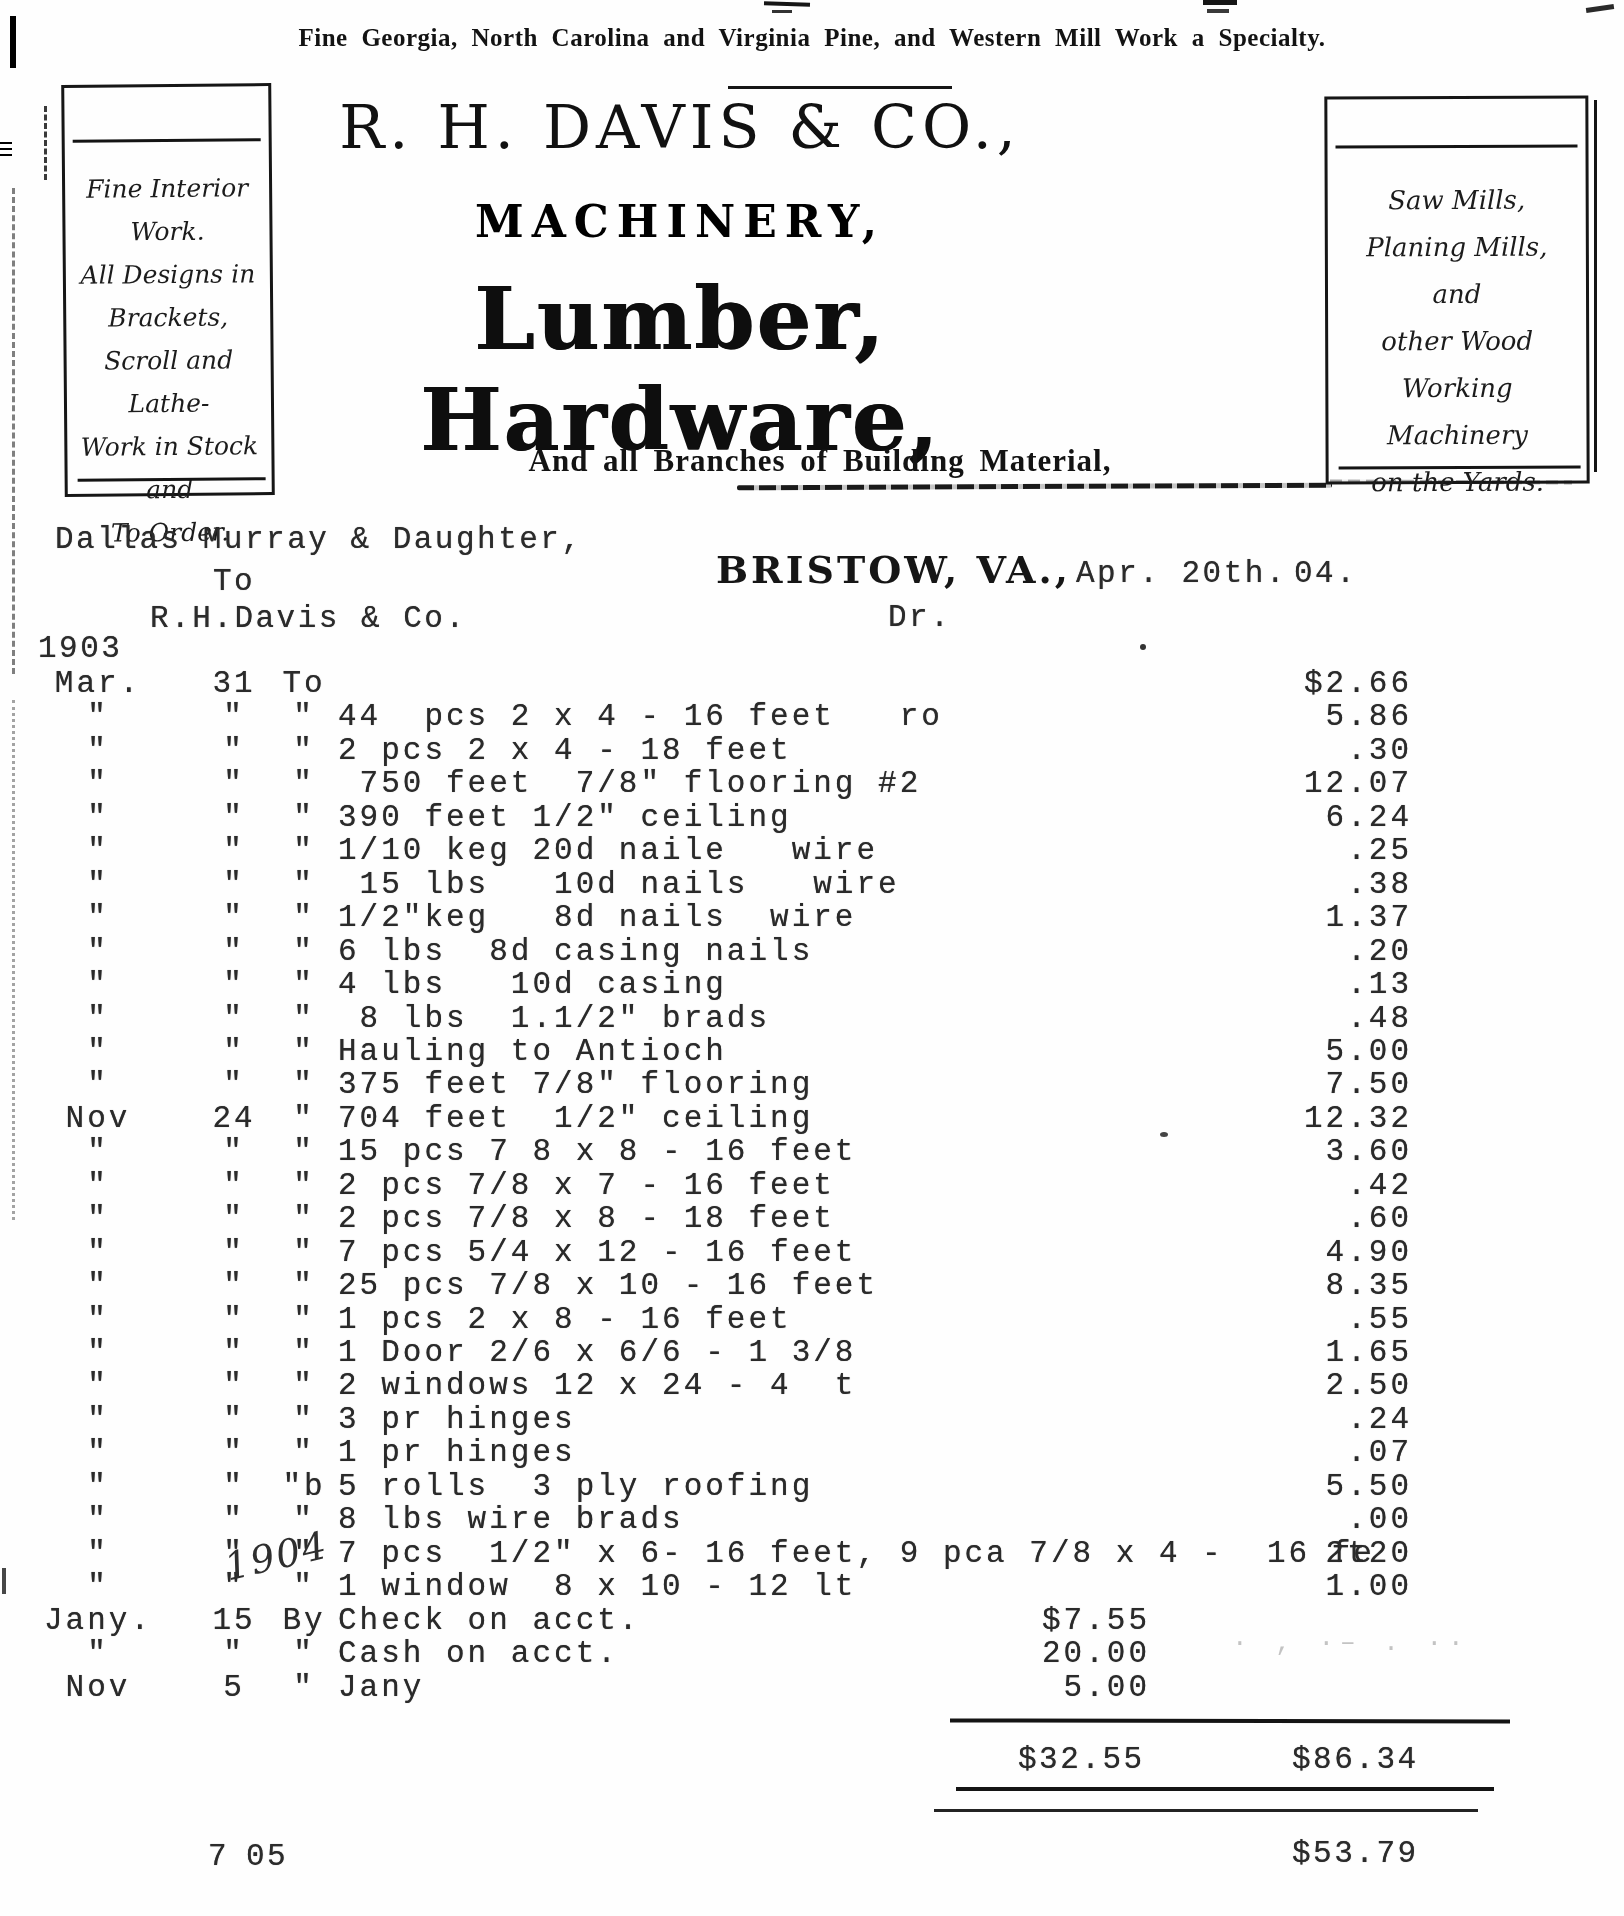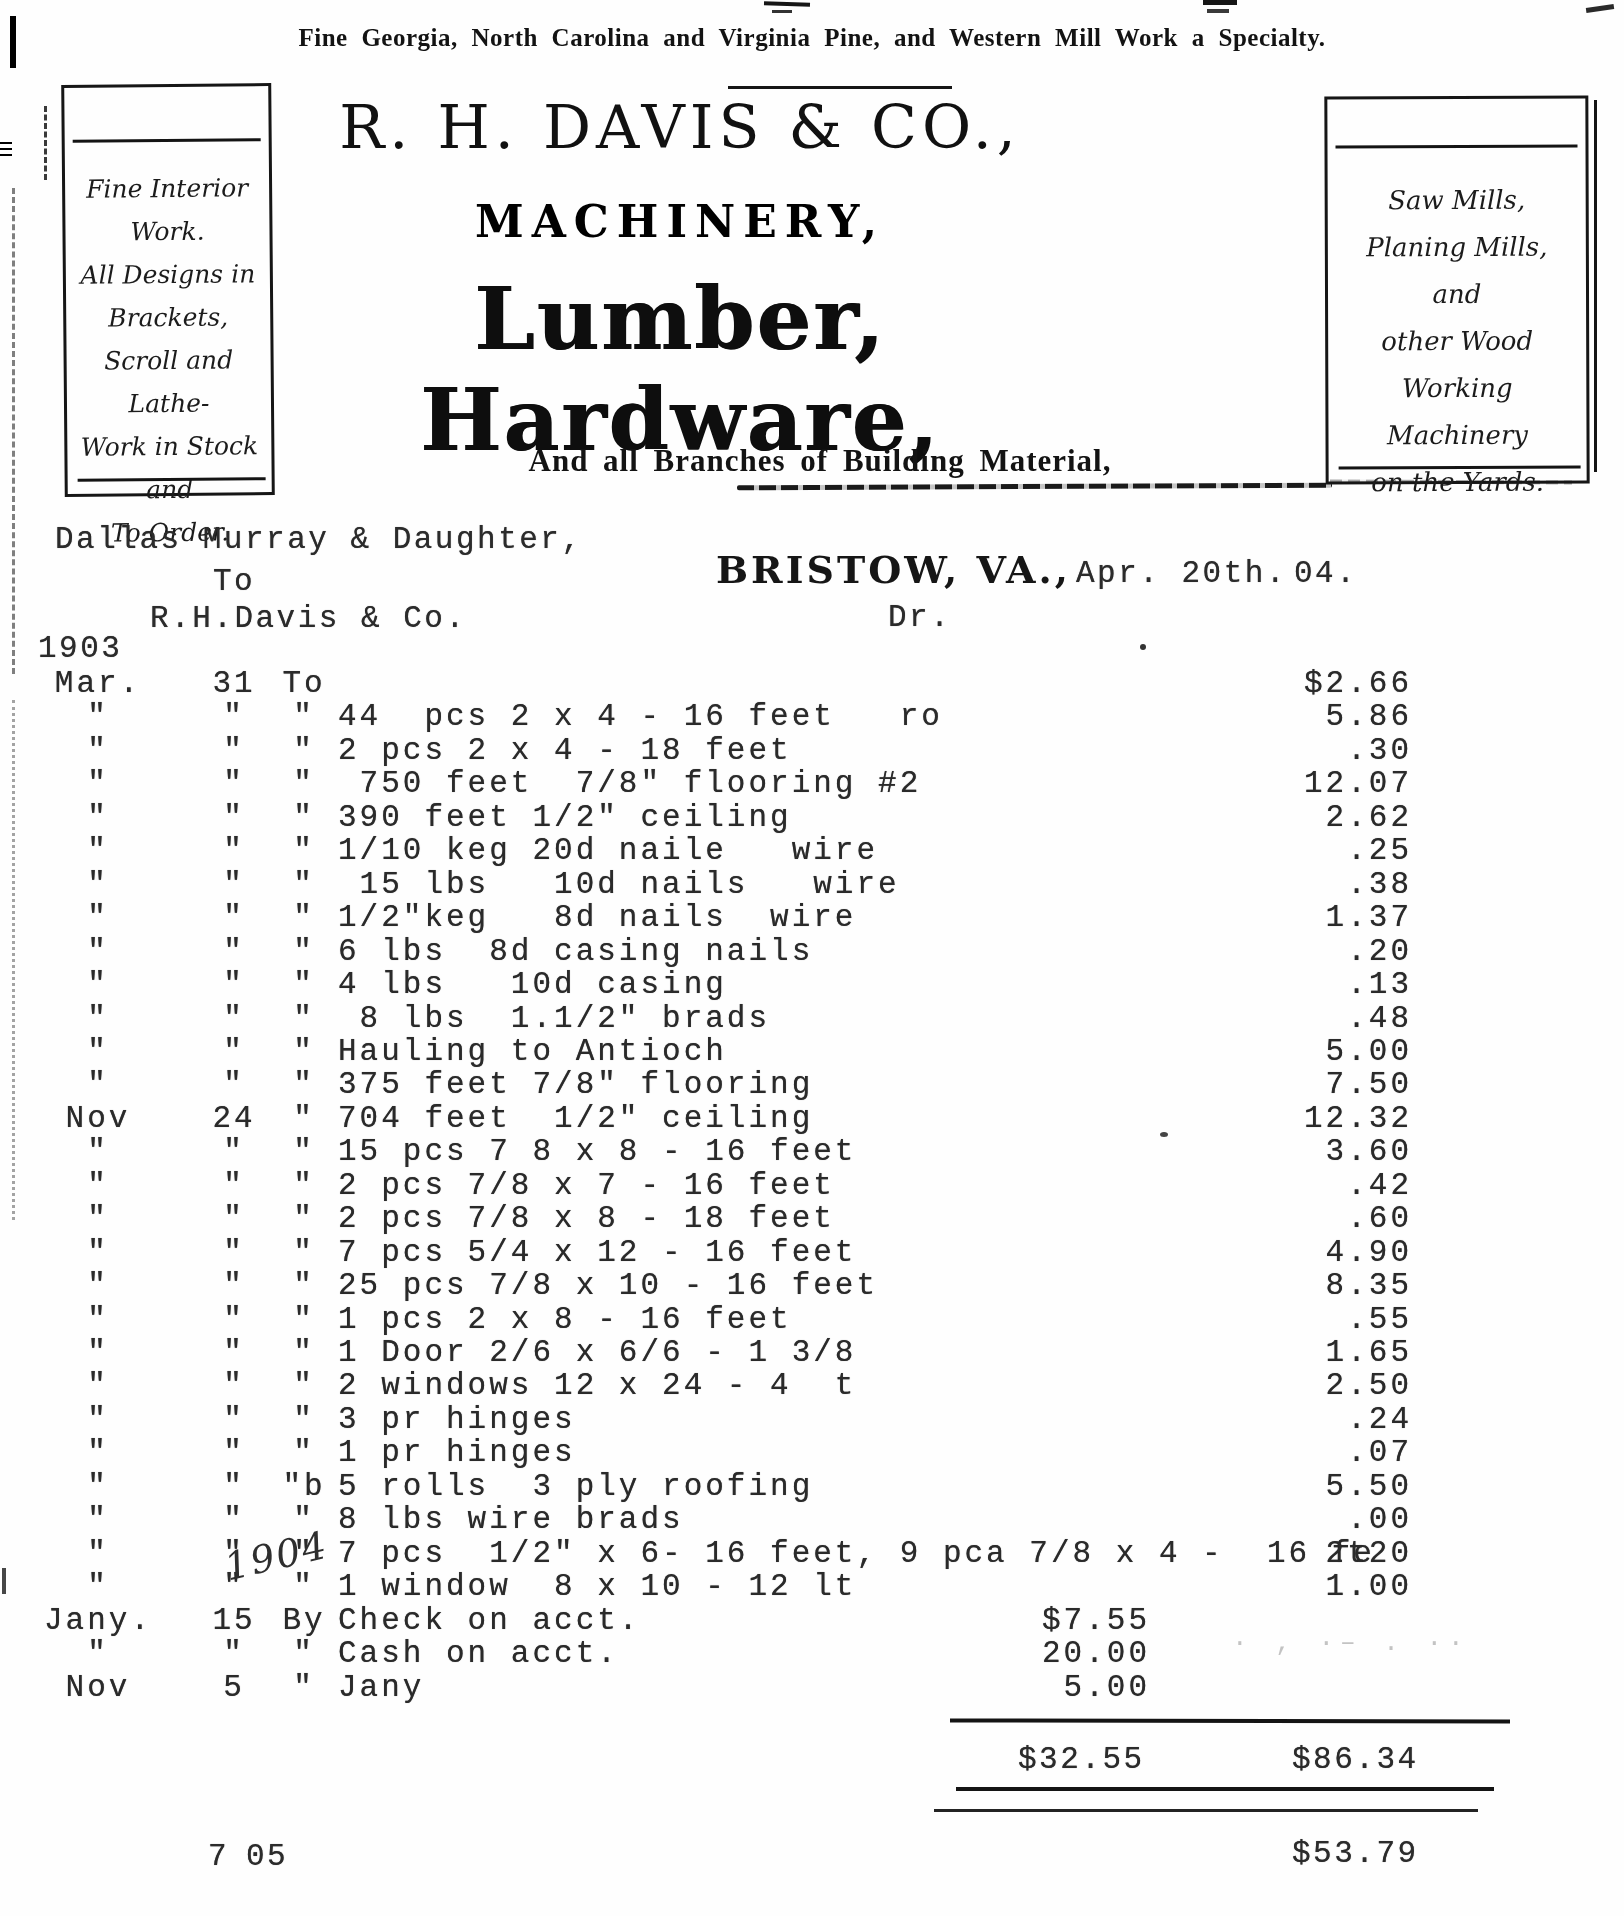--- a/index.html
+++ b/index.html
@@ -176,21 +176,21 @@
         <span class="lcell lr-d">"</span>
         <span class="lcell lr-c">"</span>
         <span class="lcell lr-desc"> 750 feet  7/8" flooring #2</span>
         <span class="lcell lr-charge">12.07</span>
       </div>
       <div class="lrow" style="top: 799.8px;">
         <span class="lcell lr-m">"</span>
         <span class="lcell lr-d">"</span>
         <span class="lcell lr-c">"</span>
         <span class="lcell lr-desc">390 feet 1/2" ceiling</span>
-        <span class="lcell lr-charge">2.62</span>
+        <span class="lcell lr-charge">6.24</span>
       </div>
       <div class="lrow" style="top: 833.25px;">
         <span class="lcell lr-m">"</span>
         <span class="lcell lr-d">"</span>
         <span class="lcell lr-c">"</span>
         <span class="lcell lr-desc">1/10 keg 20d naile   wire</span>
         <span class="lcell lr-charge">.25</span>
       </div>
       <div class="lrow" style="top: 866.7px;">
         <span class="lcell lr-m">"</span>

